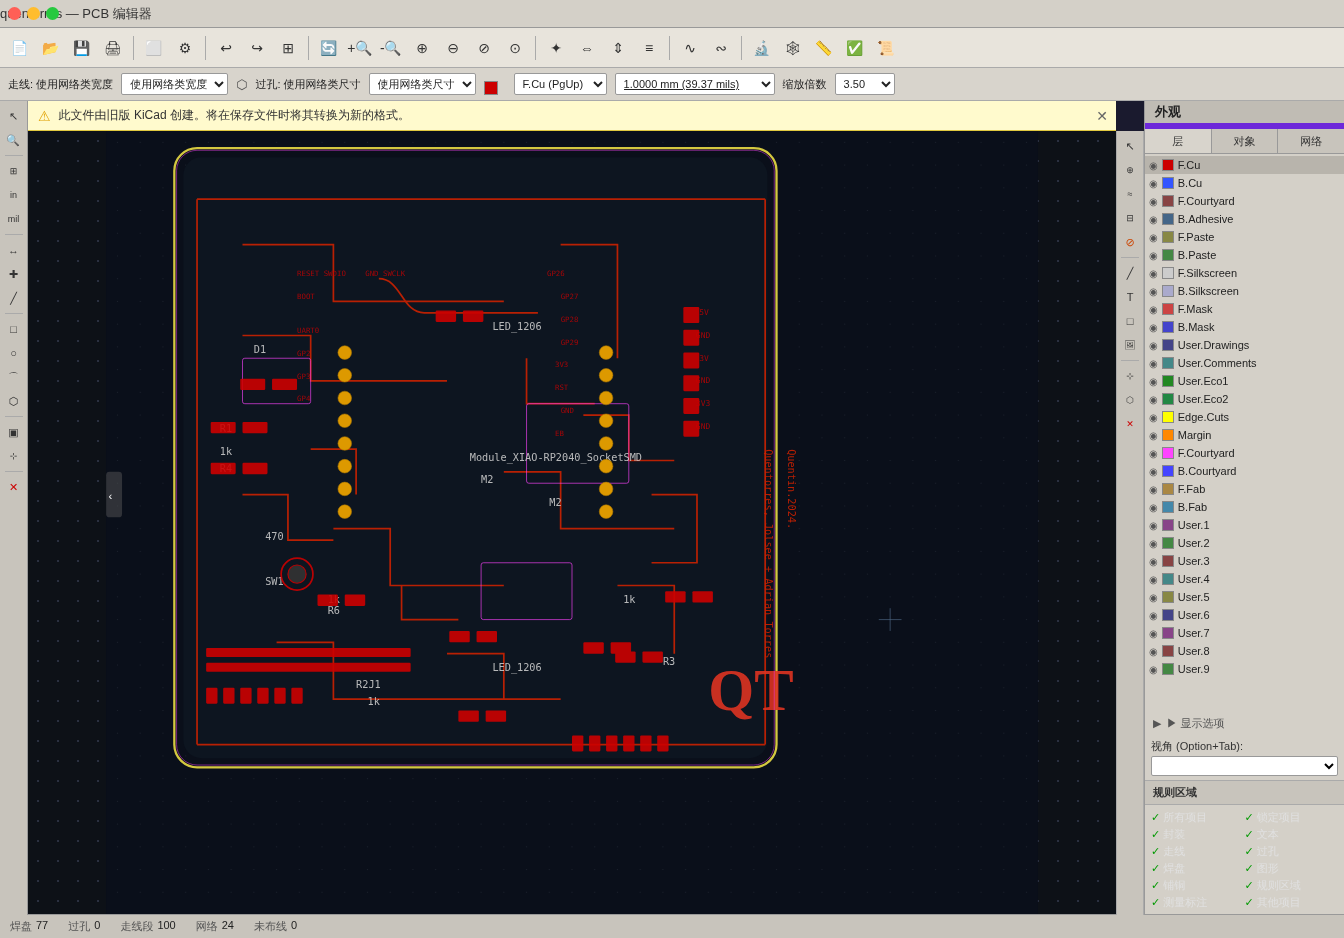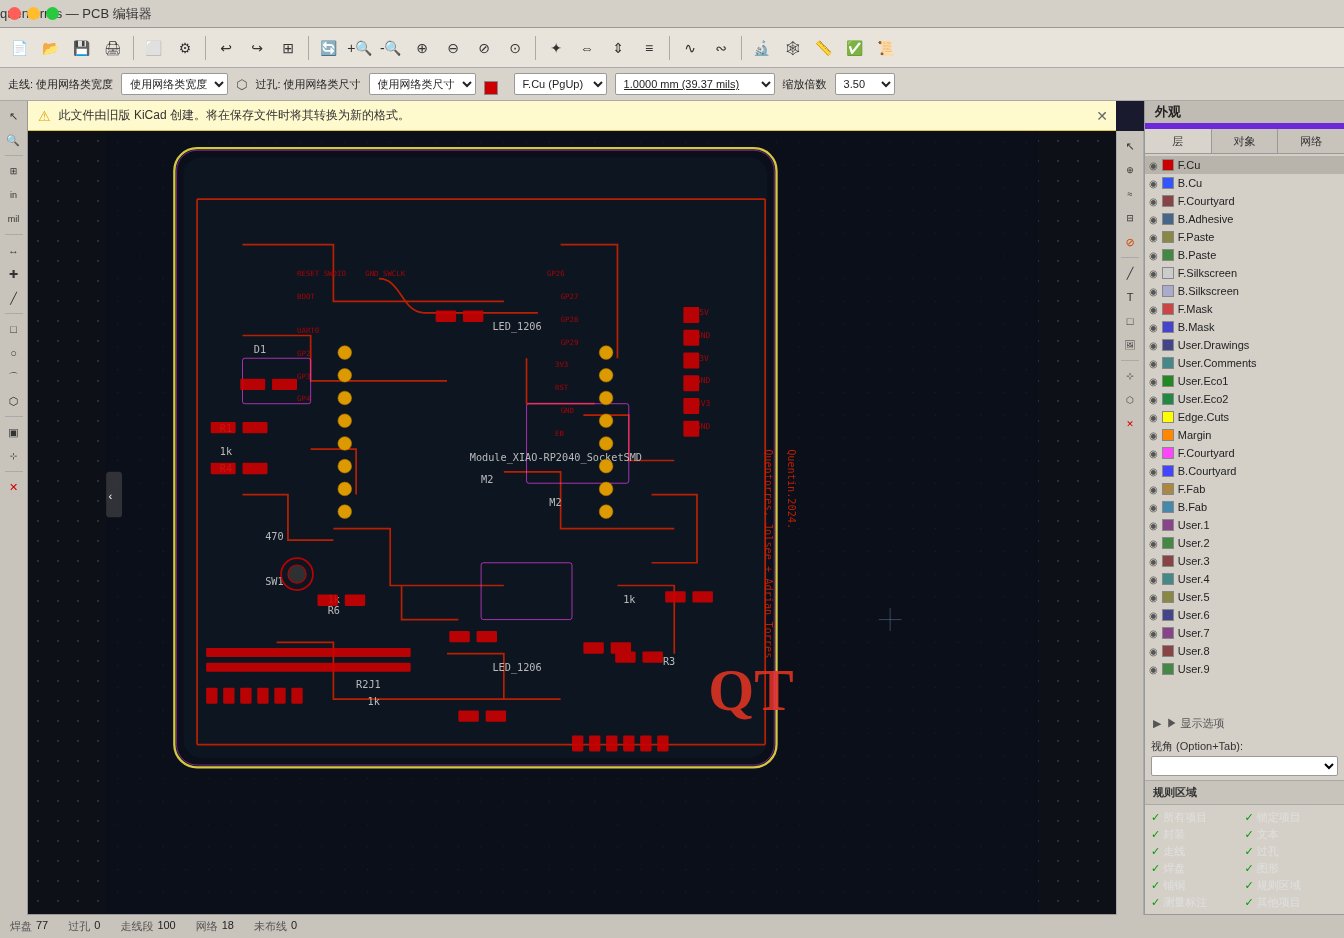--- a/index.html
+++ b/index.html
@@ -711,19 +711,19 @@
     <div class="status-item">
       <span class="status-label">过孔</span>
       <span>0</span>
     </div>
     <div class="status-item">
       <span class="status-label">走线段</span>
       <span>100</span>
     </div>
     <div class="status-item">
       <span class="status-label">网络</span>
-      <span>18</span>
+      <span>24</span>
     </div>
     <div class="status-item">
       <span class="status-label">未布线</span>
       <span>0</span>
     </div>
   </div>
 
 </body></html>

